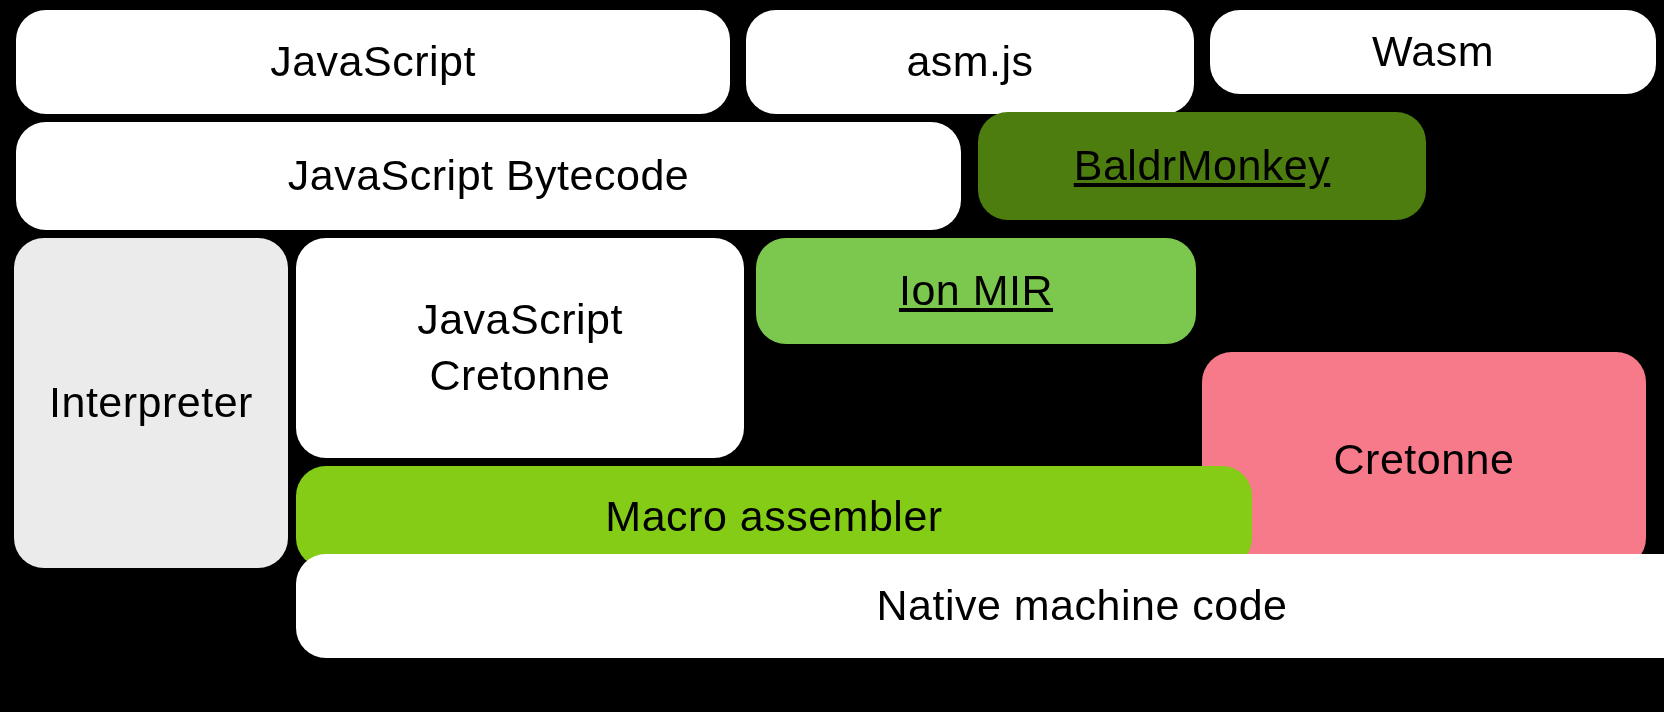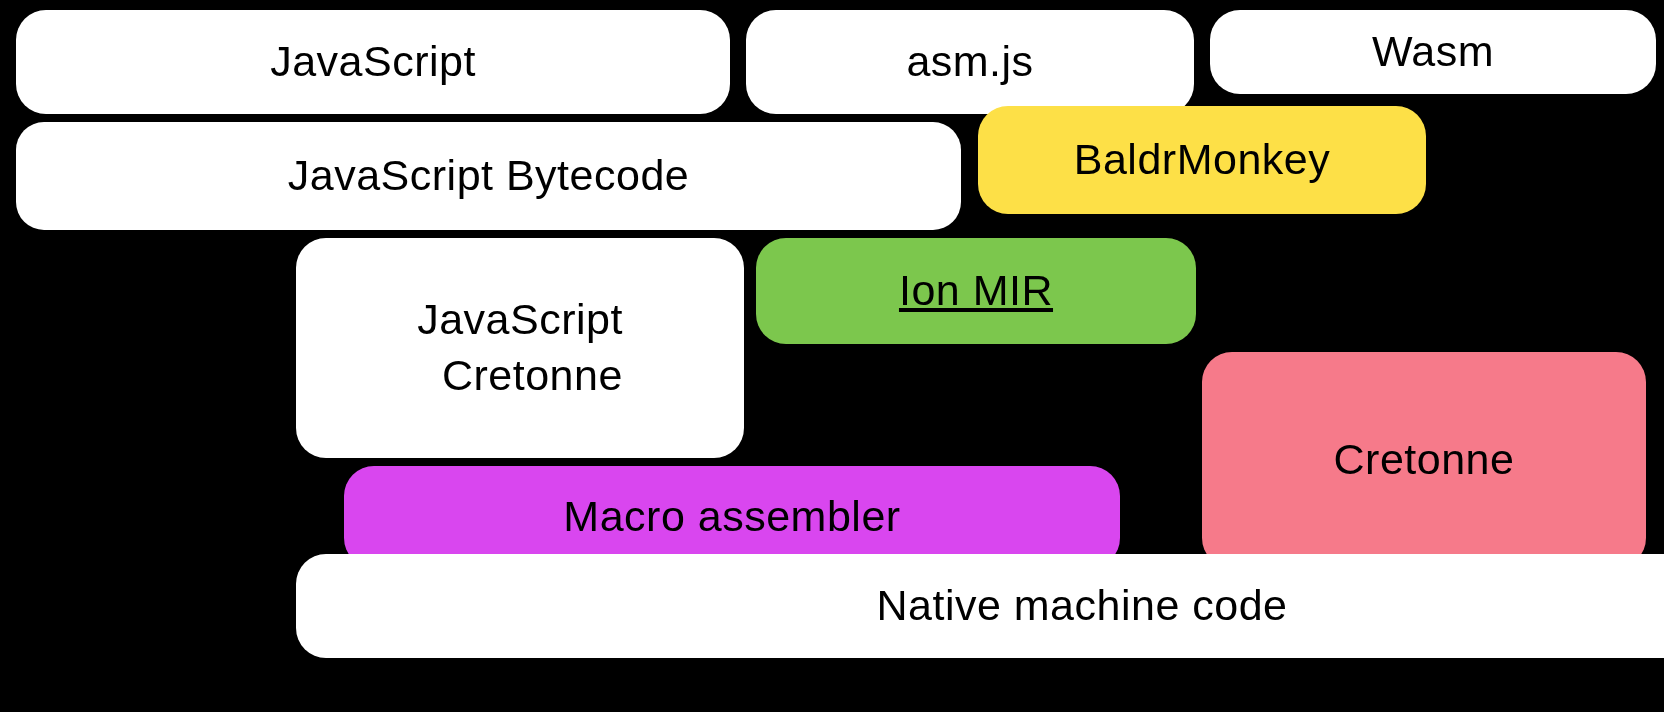--- a/index.html
+++ b/index.html
@@ -15,21 +15,21 @@
     width: 1664px;
     height: 712px;
     background: #000000;
   }
   .box {
     position: absolute;
     border-radius: 30px;
     display: flex;
     align-items: center;
     justify-content: center;
-    text-align: right;
+    text-align: center;
     color: #000000;
     font-size: 43px;
     line-height: 1.3;
     letter-spacing: 0.5px;
   }
   .box span { display: block; }
 </style>
 </head>
 <body>
 
@@ -38,44 +38,47 @@
   <div class="box" style="left: 16px; top: 10px; width: 714px; height: 104px; background: rgb(255, 255, 255); color: rgb(0, 0, 0);">
     <span>JavaScript</span>
   </div>
   <div class="box" style="left: 746px; top: 10px; width: 448px; height: 104px; background: rgb(255, 255, 255); color: rgb(0, 0, 0);">
     <span>asm.js</span>
   </div>
   <div class="box" style="left: 1210px; top: 10px; width: 446px; height: 84px; background: rgb(255, 255, 255); color: rgb(0, 0, 0);">
     <span>Wasm</span>
   </div>
 
-  <div class="box" style="left: 16px; top: 122px; width: 945px; height: 108px; background: rgb(255, 255, 255); color: rgb(0, 0, 0); border-radius: 28px;">
+  <div class="box" style="left: 16px; top: 122px; width: 945px; height: 108px; background: rgb(255, 255, 255); color: rgb(0, 0, 0);">
     <span>JavaScript Bytecode</span>
   </div>
-  <div class="box" style="left: 978px; top: 106px; width: 448px; height: 108px; background: #fde047; color: rgb(0, 0, 0);">
+  <div class="box" style="left: 978px; top: 112px; width: 448px; height: 108px; background: #4d7c0f; color: rgb(0, 0, 0); text-decoration: underline;">
     <span>BaldrMonkey</span>
   </div>
 
+  <div class="box" style="left: 14px; top: 238px; width: 274px; height: 330px; background: rgb(235, 235, 235); color: rgb(0, 0, 0);">
+    <span>Interpreter</span>
+  </div>
 
   <div class="box" style="left: 296px; top: 238px; width: 448px; height: 220px; background: rgb(255, 255, 255); color: rgb(0, 0, 0);">
     <div>
       <span>JavaScript</span>
       <span>Cretonne</span>
     </div>
   </div>
 
   <div class="box" style="left: 756px; top: 238px; width: 440px; height: 106px; background: rgb(124, 199, 77); color: rgb(0, 0, 0); text-decoration: underline;">
     <span>Ion MIR</span>
   </div>
 
   <div class="box" style="left: 1202px; top: 352px; width: 444px; height: 216px; background: rgb(246, 122, 138); color: rgb(0, 0, 0);">
     <span>Cretonne</span>
   </div>
 
-  <div class="box" style="left: 296px; top: 466px; width: 776px; height: 102px; background: #d946ef; color: rgb(0, 0, 0); margin-left: 48px;">
+  <div class="box" style="left: 296px; top: 466px; width: 956px; height: 102px; background: #84cc16; color: rgb(0, 0, 0);">
     <span>Macro assembler</span>
   </div>
 
   <div class="box" style="left: 296px; top: 554px; width: 1572px; height: 104px; background: rgb(255, 255, 255); color: rgb(0, 0, 0);">
     <span>Native machine code</span>
   </div>
 
 </div>
 
 </body></html>

